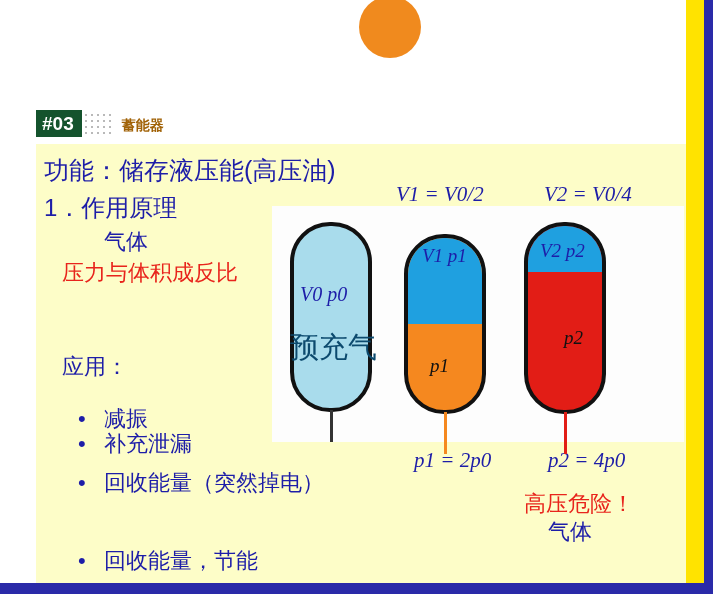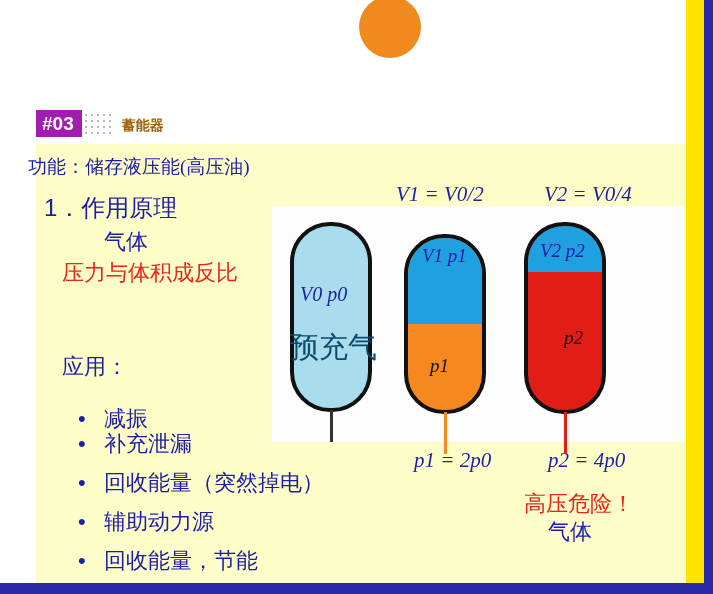--- a/index.html
+++ b/index.html
@@ -84,21 +84,21 @@
   
   .hdr {
     position: absolute;
     left: 36px;
     top: 110px;
     height: 27px;
     display: flex;
     align-items: stretch;
   }
   .hdr-num {
-    background: #a21caf;
+    background: #14532d;
     color: #ffffff;
     font-weight: bold;
     font-size: 19px;
     line-height: 27px;
     padding: 0 8px 0 6px;
     font-family: "Liberation Sans", sans-serif;
   }
   .hdr-dots {
     width: 30px;
     background: #ffffff;
@@ -115,25 +115,24 @@
     padding-left: 10px;
     white-space: nowrap;
   }
   
   .t {
     position: absolute;
     white-space: nowrap;
     font-family: "Liberation Sans", sans-serif;
   }
   .func-line {
-    left: 28px;
+    left: 44px;
     top: 154px;
-    font-size: 19px;
-    color: #1d1da8;
-    font-family: Liberation Serif, serif;
+    font-size: 25px;
+    color: #1d1da8;
   }
   .principle-line {
     left: 44px;
     top: 192px;
     font-size: 24px;
     color: #1d1da8;
   }
   .gas-label-1 {
     left: 104px;
     top: 227px;
@@ -335,23 +334,20 @@
 
   <div class="bullet b1">
     <span class="dot">•</span><span>减振</span>
   </div>
   <div class="bullet b2">
     <span class="dot">•</span><span>补充泄漏</span>
   </div>
   <div class="bullet b3">
     <span class="dot">•</span><span>回收能量（突然掉电）</span>
   </div>
-  <div class="bullet b4">
-    <span class="dot">•</span><span>辅助动力源</span>
-  </div>
   <div class="bullet b5">
     <span class="dot">•</span><span>回收能量，节能</span>
   </div>
 
   <div class="figure"></div>
 
   <div class="fig-formula fv1">V1  =  V0/2</div>
   <div class="fig-formula fv2">V2  =  V0/4</div>
   <div class="fig-formula fp1">p1  =  2p0</div>
   <div class="fig-formula fp2">p2  =  4p0</div>

